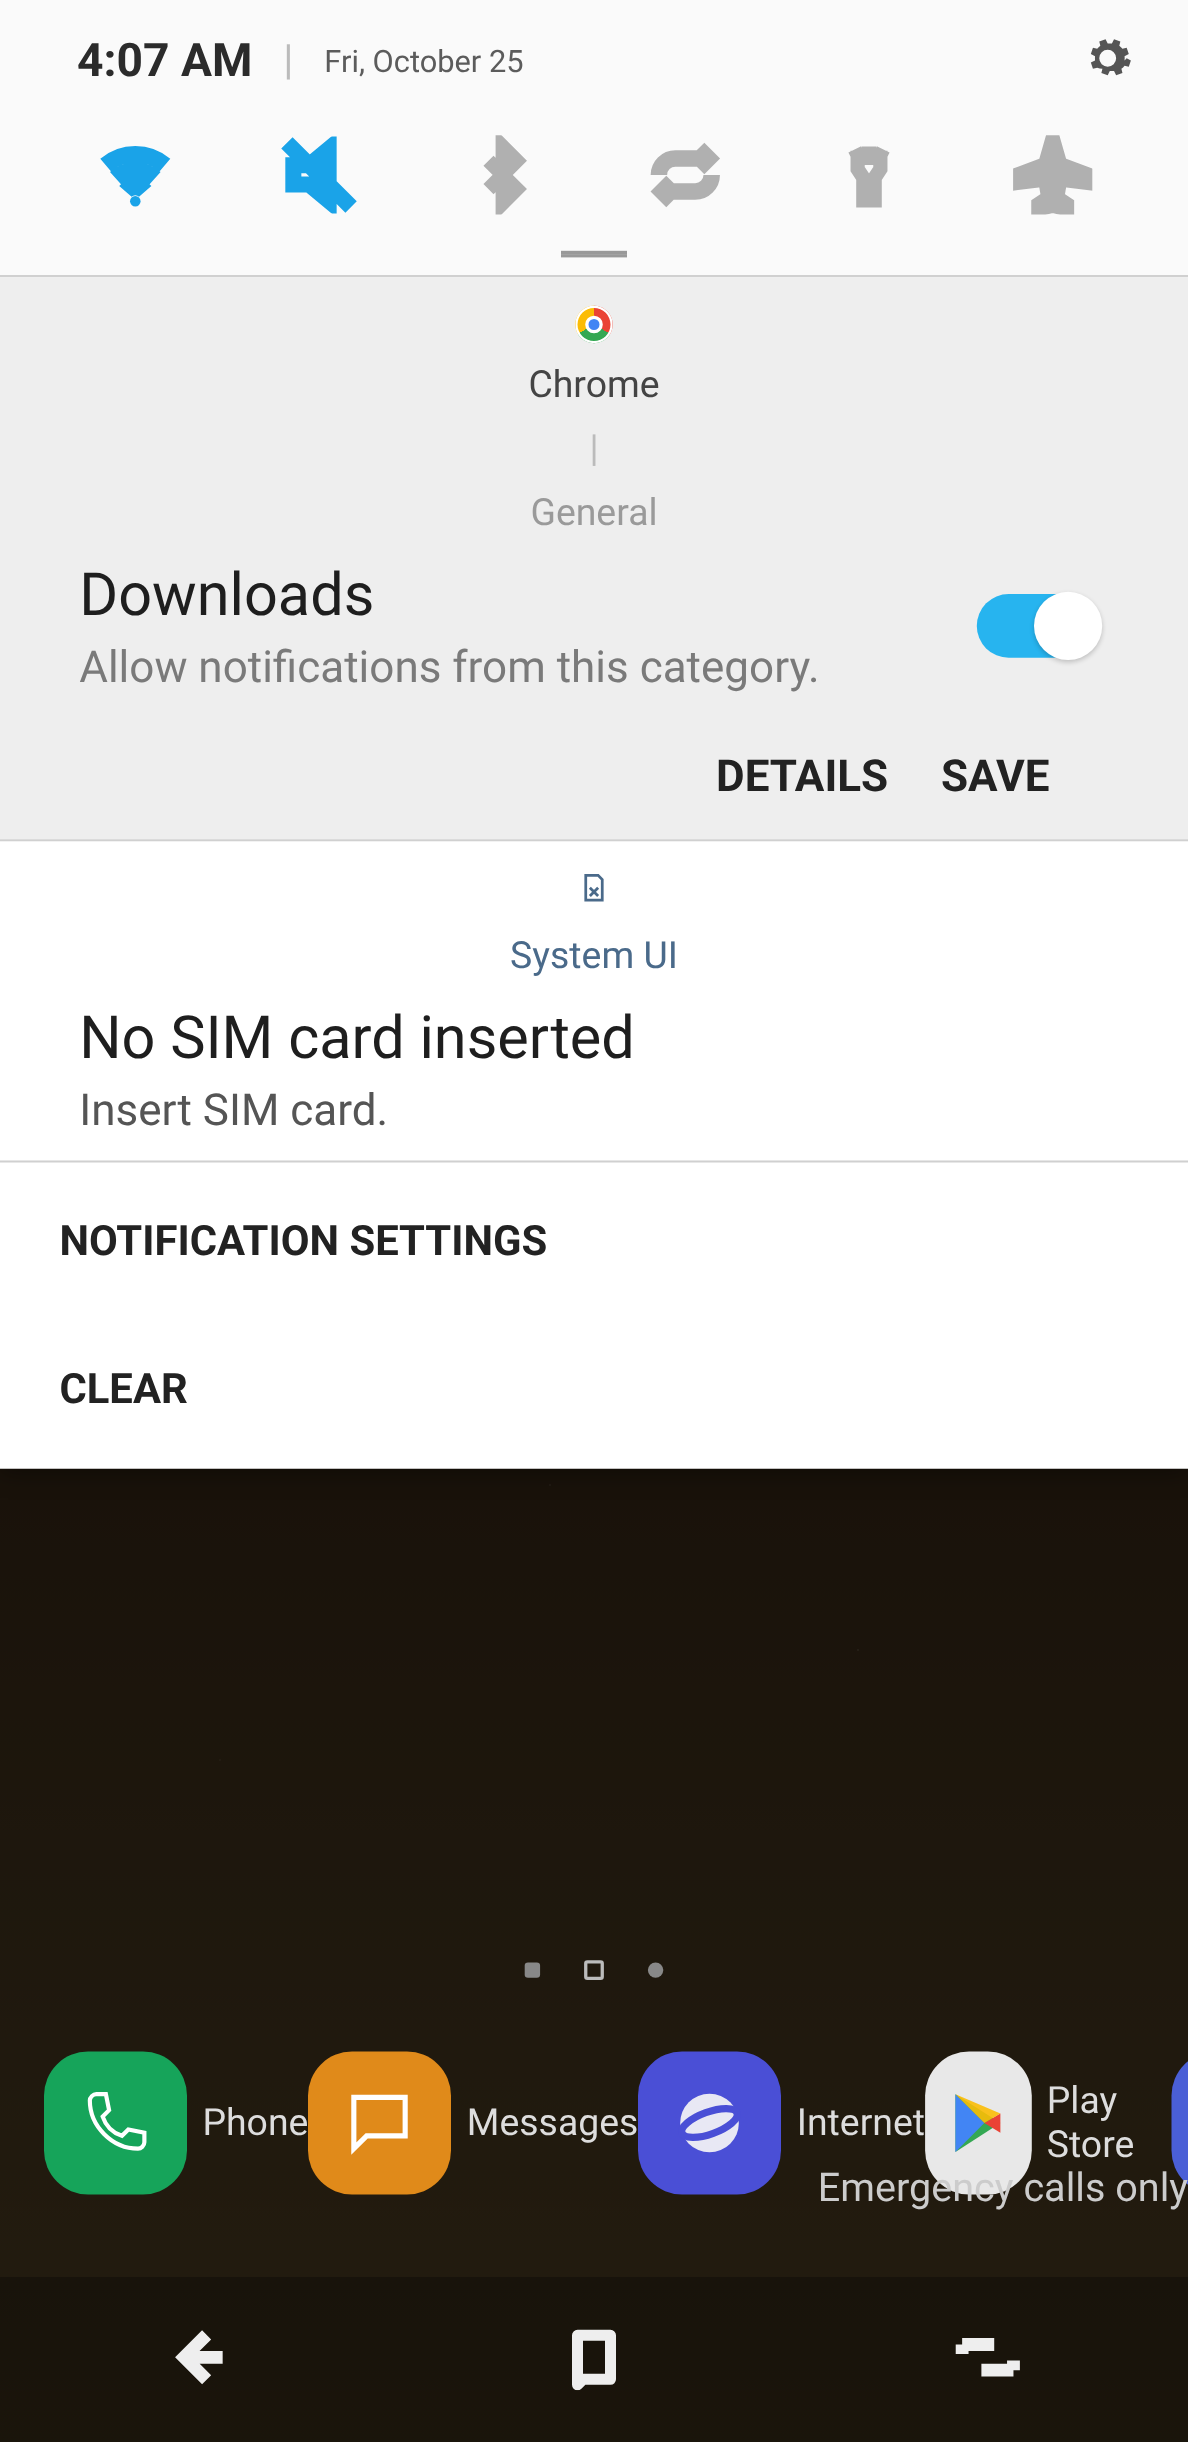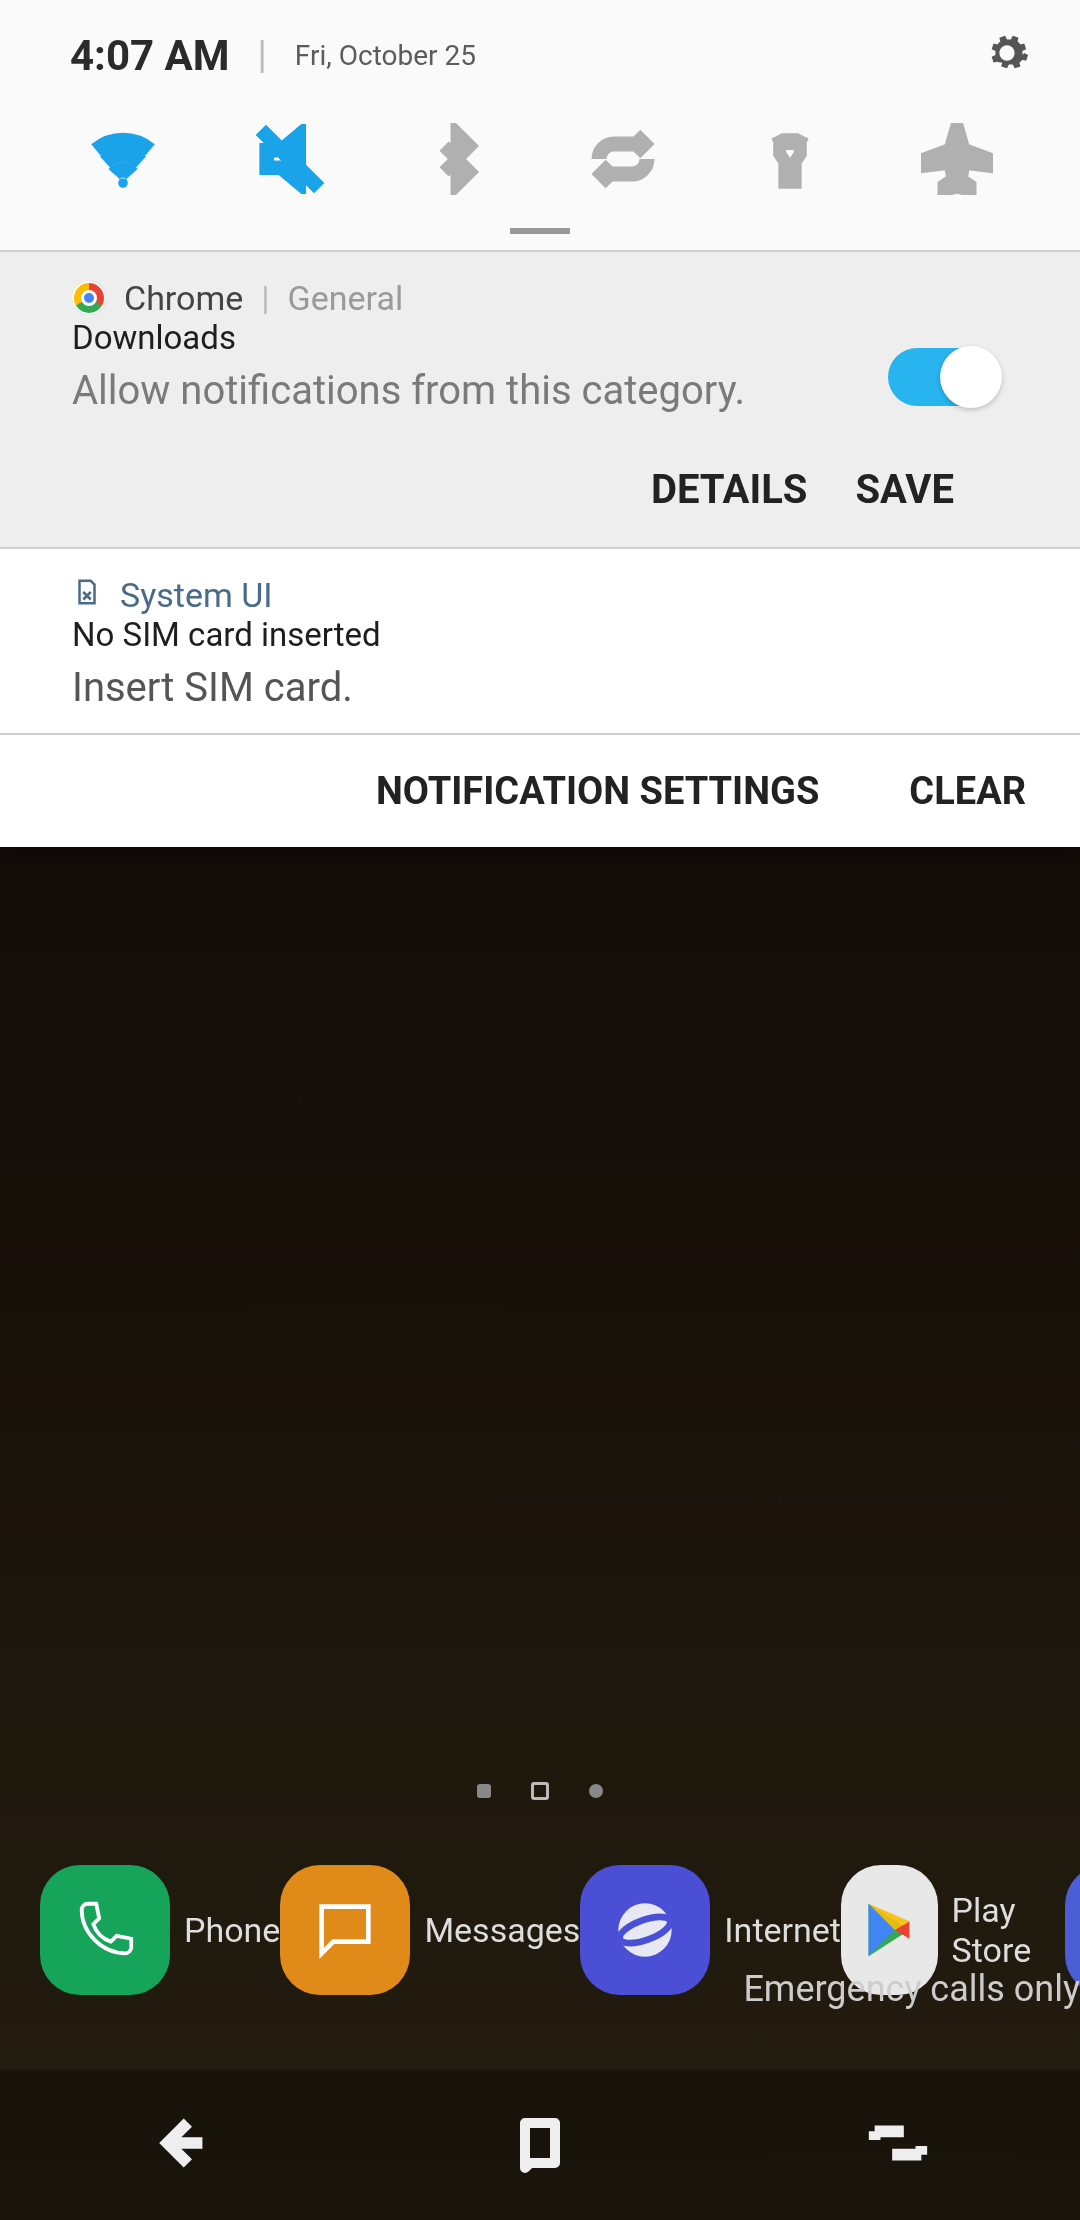--- a/index.html
+++ b/index.html
@@ -80,24 +80,24 @@
   .qs-off svg { stroke:#b0b0b0; }
 
   .drag-handle { width:60px; height:6px; border-top:3px solid #999; border-bottom:3px solid #999; margin:0 auto 16px; }
 
   .divider { height:2px; background:#d0d0d0; }
 
   .notif {
     background:#eeeeee; padding:26px 72px 0;
   }
   .notif.white { background:#ffffff; }
-  .notif-head { display:flex; align-items:center; gap:18px; font-size:34px; color:#444; }
+  .notif-head { display:flex; align-items:center; gap:18px; font-size:34px; color:#444;flex-direction:column; }
   .notif-head .cat { color:#9a9a9a; }
   .notif-head .sep { color:#bbb; }
-  .notif-title { font-size:33px; color:#1e1e1e; }
+  .notif-title { font-size:54px; color:#1e1e1e; margin-top:24px; }
   .notif-sub  { font-size:40px; color:#7a7a7a; margin-top:10px; padding-bottom:22px; }
   .notif-row { display:flex; align-items:center; }
   .notif-row .txtcol { flex:1; }
 
   .toggle {
     width:112px; height:58px; border-radius:40px; background:#27b4ef;
     position:relative; margin-right:8px;
   }
   .toggle::after{
     content:""; position:absolute; right:-2px; top:-2px;
@@ -105,21 +105,21 @@
     background:#fff; box-shadow:0 2px 5px #0003;
   }
 
   .notif-actions {
     display:flex; justify-content:flex-end; gap:48px;
     padding:30px 54px 34px 0; font-size:40px; font-weight:700; color:#222;
   }
 
   .footer-actions {
     background:#fff; display:flex; justify-content:flex-end; gap:90px;
-    padding:34px 54px; font-size:38px; font-weight:700; color:#222;
+    padding:50px 54px; font-size:38px; font-weight:700; color:#222;flex-direction:column;
   }
 
   .chrome-icon{ width:34px; height:34px; border-radius:50%; background:
     conic-gradient(#ea4335 0 120deg,#34a853 120deg 240deg,#fbbc05 240deg 360deg);
     position:relative; box-shadow:0 0 0 2px #fff inset;}
   .chrome-icon::after{content:""; position:absolute; inset:9px; background:#4285f4; border-radius:50%; border:3px solid #fff;}
 
   .sysui-icon{ width:30px; height:30px; }
 </style>
 </head>

